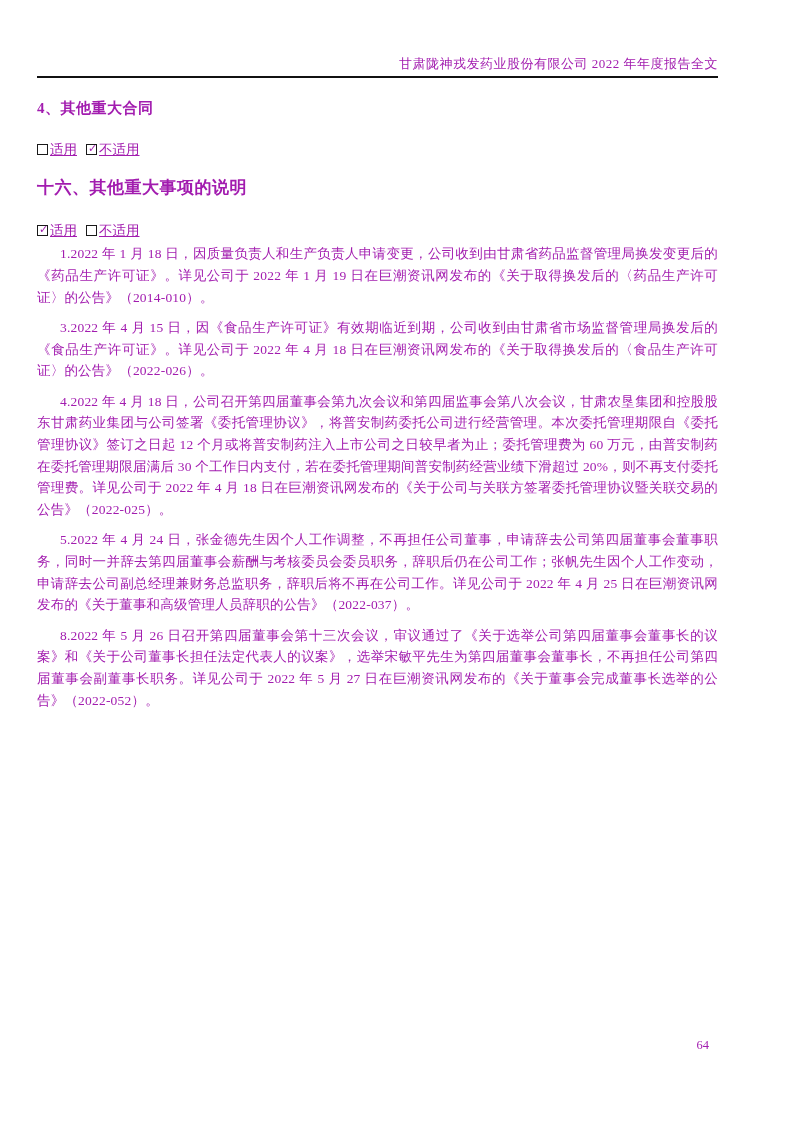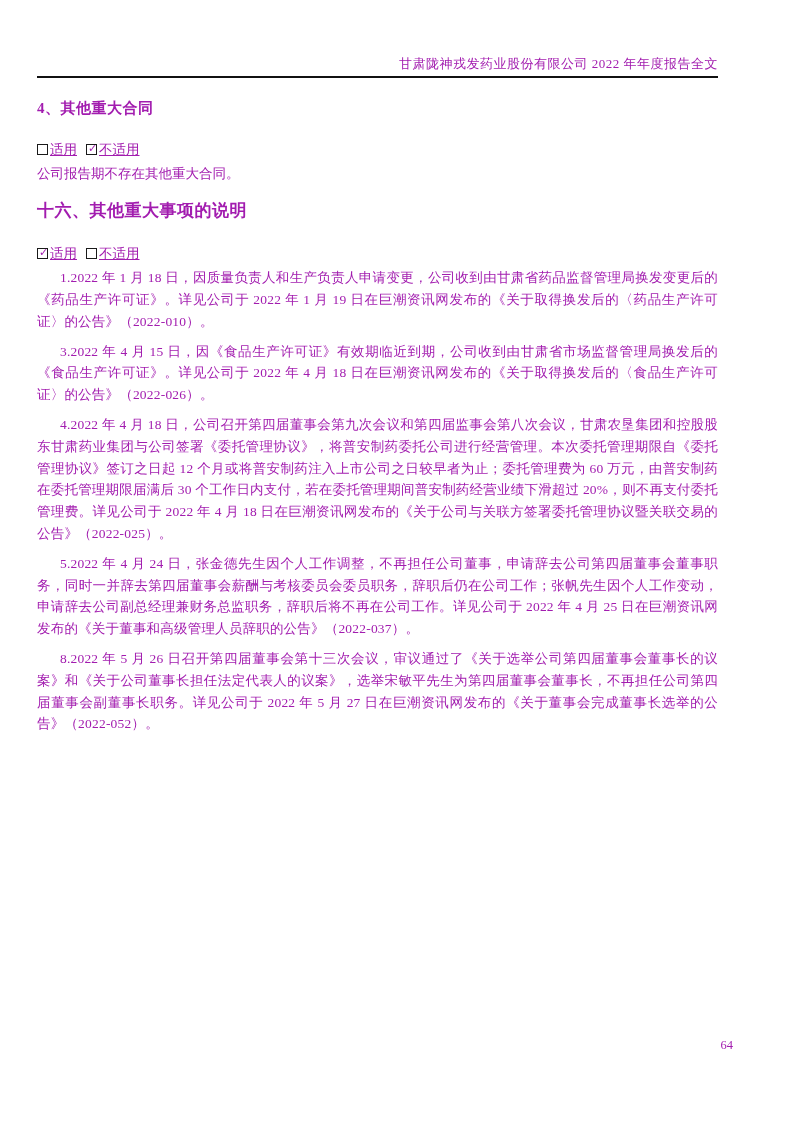--- a/index.html
+++ b/index.html
@@ -80,49 +80,48 @@
     letter-spacing: 0.2px;
     text-align: justify;
     text-align-last: left;
     text-indent: 23px;
     margin: 8.5px 0 0 0;
   }
   .content p.first { margin-top: 2px; }
   .footer {
     position: absolute;
     top: 1038px;
-    right: 60px;
+    right: 84px;
     font-size: 12.5px;
   }
 </style>
 </head>
 <body>
 
 <div class="page">
 
   <div class="header">
     <span>甘肃陇神戎发药业股份有限公司 2022 年年度报告全文</span>
   </div>
 
   <div class="section-sub-heading">4、其他重大合同</div>
 
   <div class="applicability">
     <span class="cb-item"><span class="checkbox"></span><span>适用</span></span><span class="cb-item"><span class="checkbox"><span class="tick">✓</span></span><span>不适用</span></span>
   </div>
 
-  <div class="plain-line">公司报告期不存在其他重大合同。</div>
 
   <div class="section-main-heading">十六、其他重大事项的说明</div>
 
   <div class="applicability">
     <span class="cb-item"><span class="checkbox"><span class="tick">✓</span></span><span>适用</span></span><span class="cb-item"><span class="checkbox"></span><span>不适用</span></span>
   </div>
 
   <div class="content">
-    <p class="first">1.2022 年 1 月 18 日，因质量负责人和生产负责人申请变更，公司收到由甘肃省药品监督管理局换发变更后的《药品生产许可证》。详见公司于 2022 年 1 月 19 日在巨潮资讯网发布的《关于取得换发后的〈药品生产许可证〉的公告》（2022-010）。</p>
+    <p class="first">1.2022 年 1 月 18 日，因质量负责人和生产负责人申请变更，公司收到由甘肃省药品监督管理局换发变更后的《药品生产许可证》。详见公司于 2022 年 1 月 19 日在巨潮资讯网发布的《关于取得换发后的〈药品生产许可证〉的公告》（2014-010）。</p>
     <p>3.2022 年 4 月 15 日，因《食品生产许可证》有效期临近到期，公司收到由甘肃省市场监督管理局换发后的《食品生产许可证》。详见公司于 2022 年 4 月 18 日在巨潮资讯网发布的《关于取得换发后的〈食品生产许可证〉的公告》（2022-026）。</p>
     <p>4.2022 年 4 月 18 日，公司召开第四届董事会第九次会议和第四届监事会第八次会议，甘肃农垦集团和控股股东甘肃药业集团与公司签署《委托管理协议》，将普安制药委托公司进行经营管理。本次委托管理期限自《委托管理协议》签订之日起 12 个月或将普安制药注入上市公司之日较早者为止；委托管理费为 60 万元，由普安制药在委托管理期限届满后 30 个工作日内支付，若在委托管理期间普安制药经营业绩下滑超过 20%，则不再支付委托管理费。详见公司于 2022 年 4 月 18 日在巨潮资讯网发布的《关于公司与关联方签署委托管理协议暨关联交易的公告》（2022-025）。</p>
     <p>5.2022 年 4 月 24 日，张金德先生因个人工作调整，不再担任公司董事，申请辞去公司第四届董事会董事职务，同时一并辞去第四届董事会薪酬与考核委员会委员职务，辞职后仍在公司工作；张帆先生因个人工作变动，申请辞去公司副总经理兼财务总监职务，辞职后将不再在公司工作。详见公司于 2022 年 4 月 25 日在巨潮资讯网发布的《关于董事和高级管理人员辞职的公告》（2022-037）。</p>
     <p>8.2022 年 5 月 26 日召开第四届董事会第十三次会议，审议通过了《关于选举公司第四届董事会董事长的议案》和《关于公司董事长担任法定代表人的议案》，选举宋敏平先生为第四届董事会董事长，不再担任公司第四届董事会副董事长职务。详见公司于 2022 年 5 月 27 日在巨潮资讯网发布的《关于董事会完成董事长选举的公告》（2022-052）。</p>
   </div>
 
   <div class="footer">64</div>
 
 </div>
 

